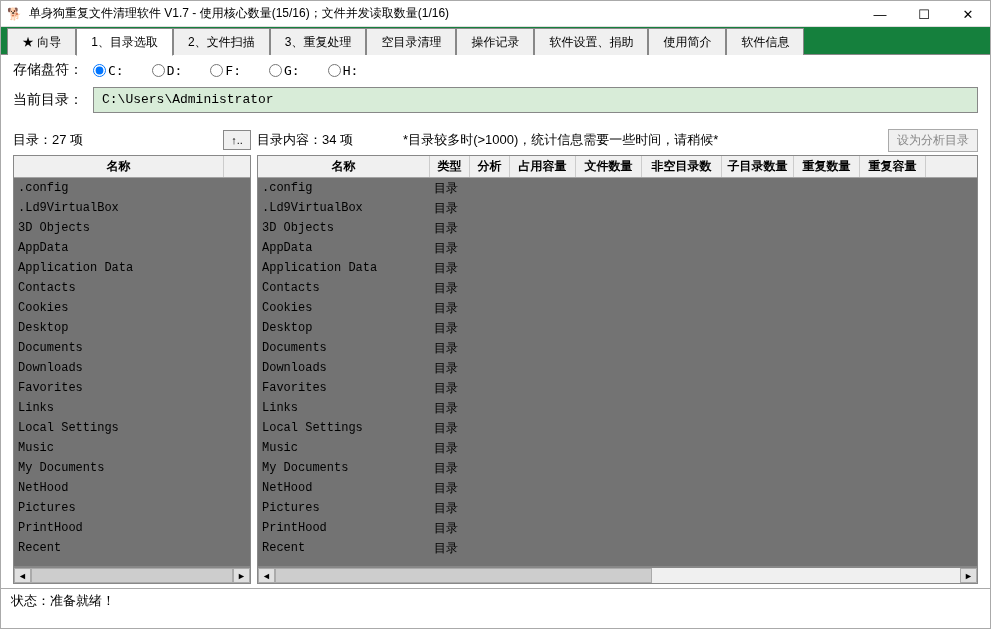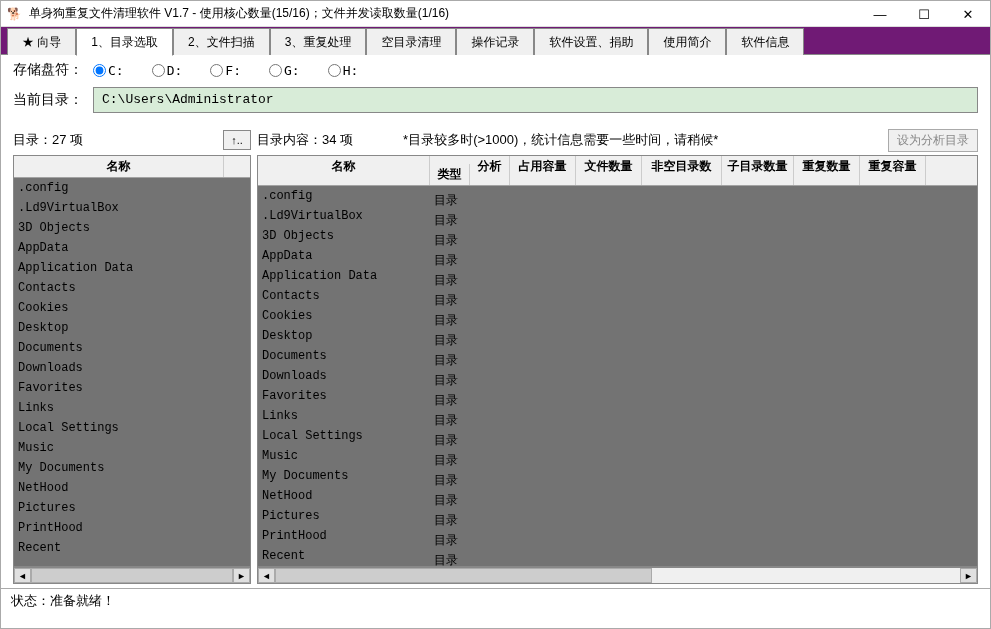--- a/index.html
+++ b/index.html
@@ -43,21 +43,21 @@
       width: 44px; height: 26px;
       display: flex; align-items: center; justify-content: center;
       font-size: 13px;
       cursor: default;
     }
 
     
     .tabs {
       display: flex;
       border-bottom: 1px solid #888;
-      background: #701a75;
+      background: #15803d;
       padding-left: 6px;
       height: 28px;
       align-items: center;
     }
     .tab {
       padding: 5px 14px 4px;
       border: 1px solid #888;
       border-bottom: none;
       background: #f0f0f0;
       margin-right: 0px;
@@ -178,21 +178,21 @@
       font-family: Consolas, "Courier New", monospace;
       font-size: 12px;
       height: 20px;
       align-items: center;
     }
     .row .col { border-right: none; text-align: left; }
 
     
     .left-pane .col.name { width: 210px; }
     .right-pane .col.name { width: 172px; }
-    .right-pane .col.type { width: 40px; text-align: left; margin-top: 8px; }
+    .right-pane .col.type { width: 40px; text-align: left; }
     .right-pane .col.c3 { width: 40px; }
     .right-pane .col.c4 { width: 66px; }
     .right-pane .col.c5 { width: 66px; }
     .right-pane .col.c6 { width: 80px; }
     .right-pane .col.c7 { width: 72px; }
     .right-pane .col.c8 { width: 66px; }
     .right-pane .col.c9 { width: 66px; }
 
     .list-header .col.name { text-align: center; }
     .list-header .col.type { text-align: center; }

